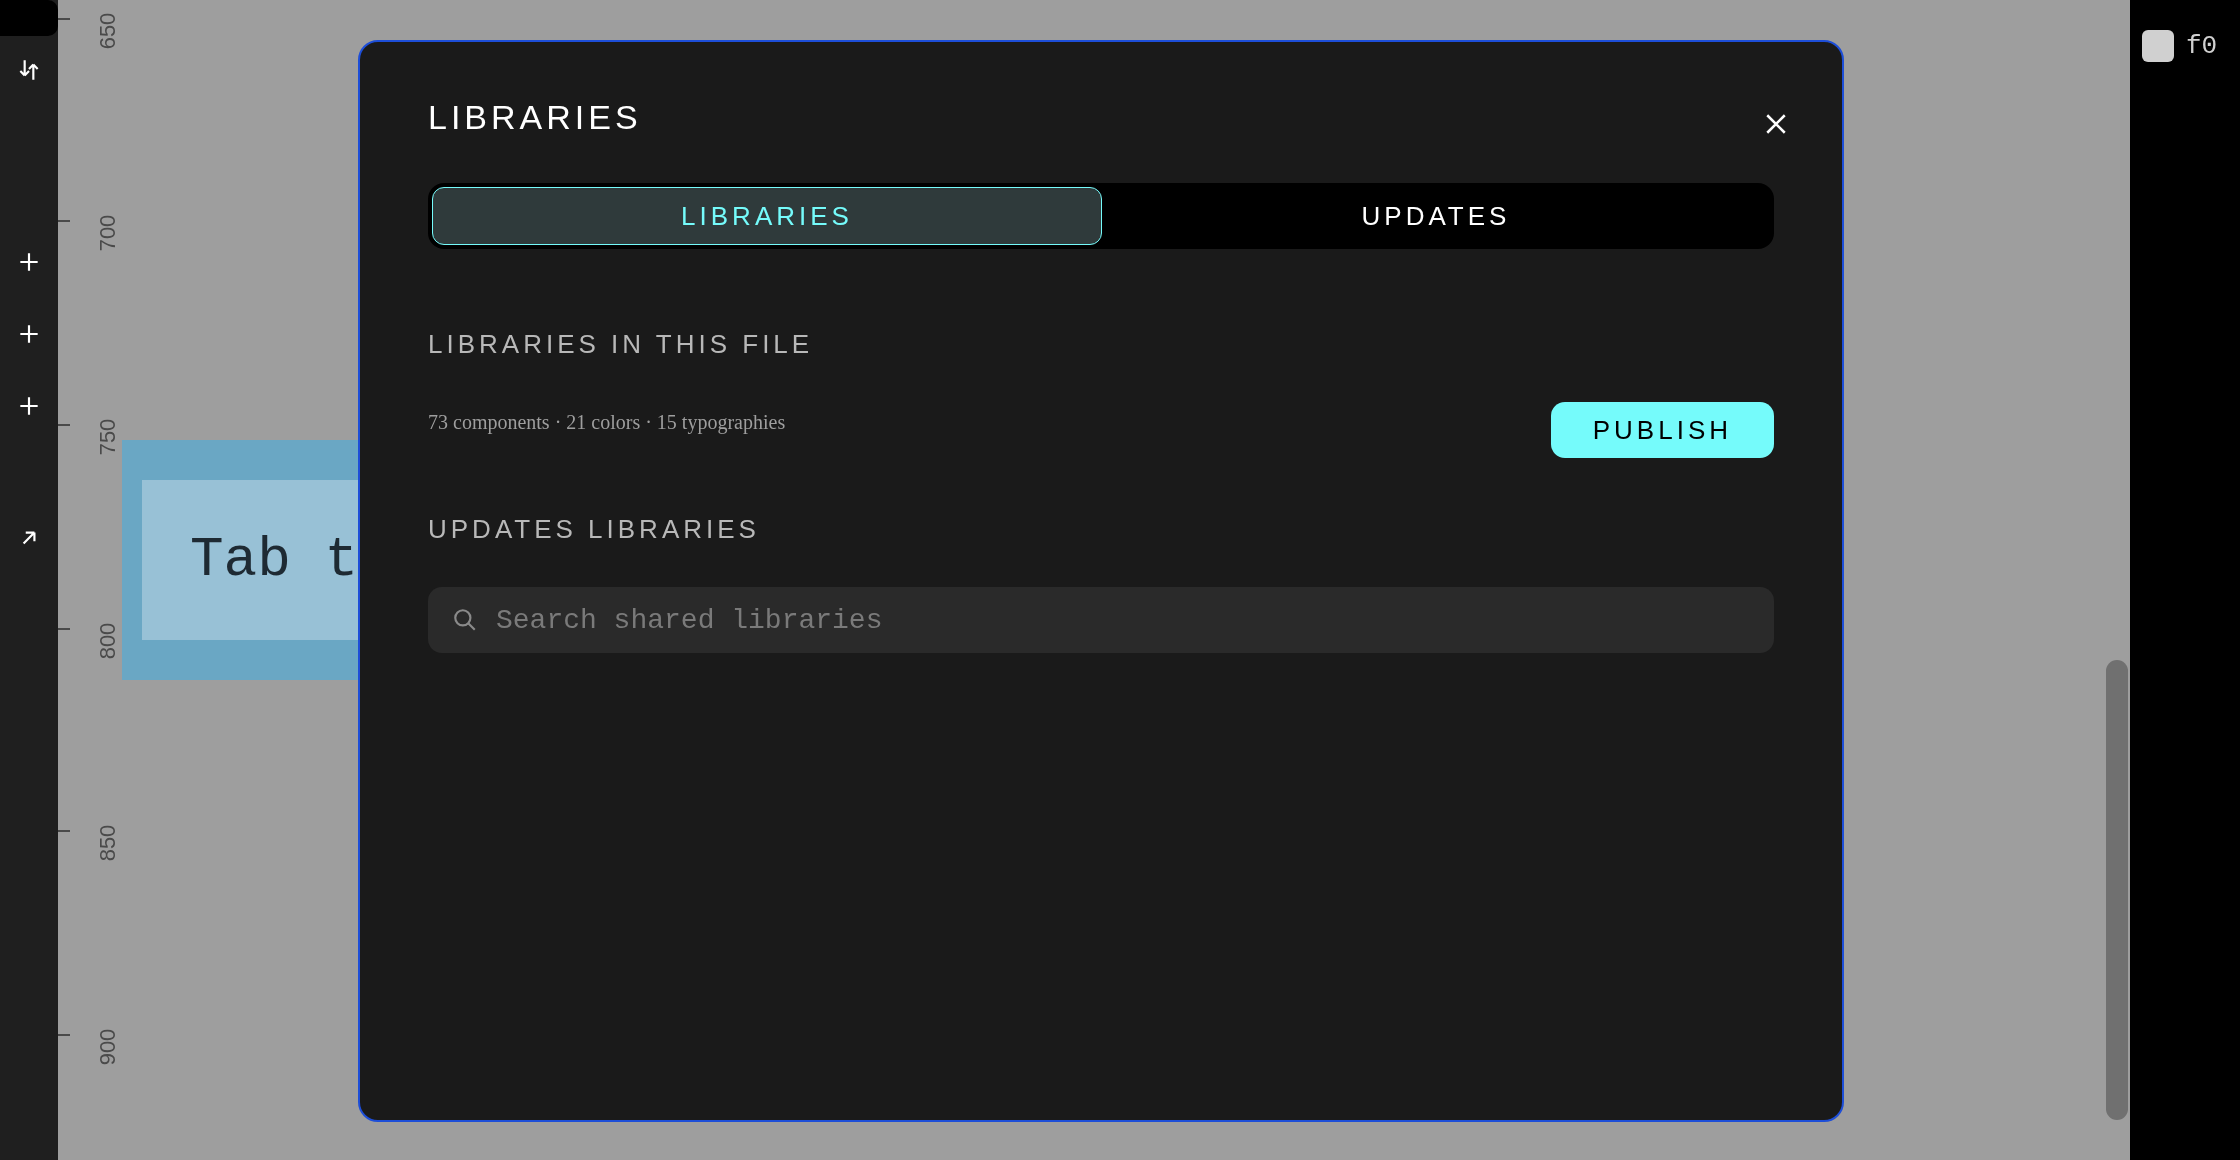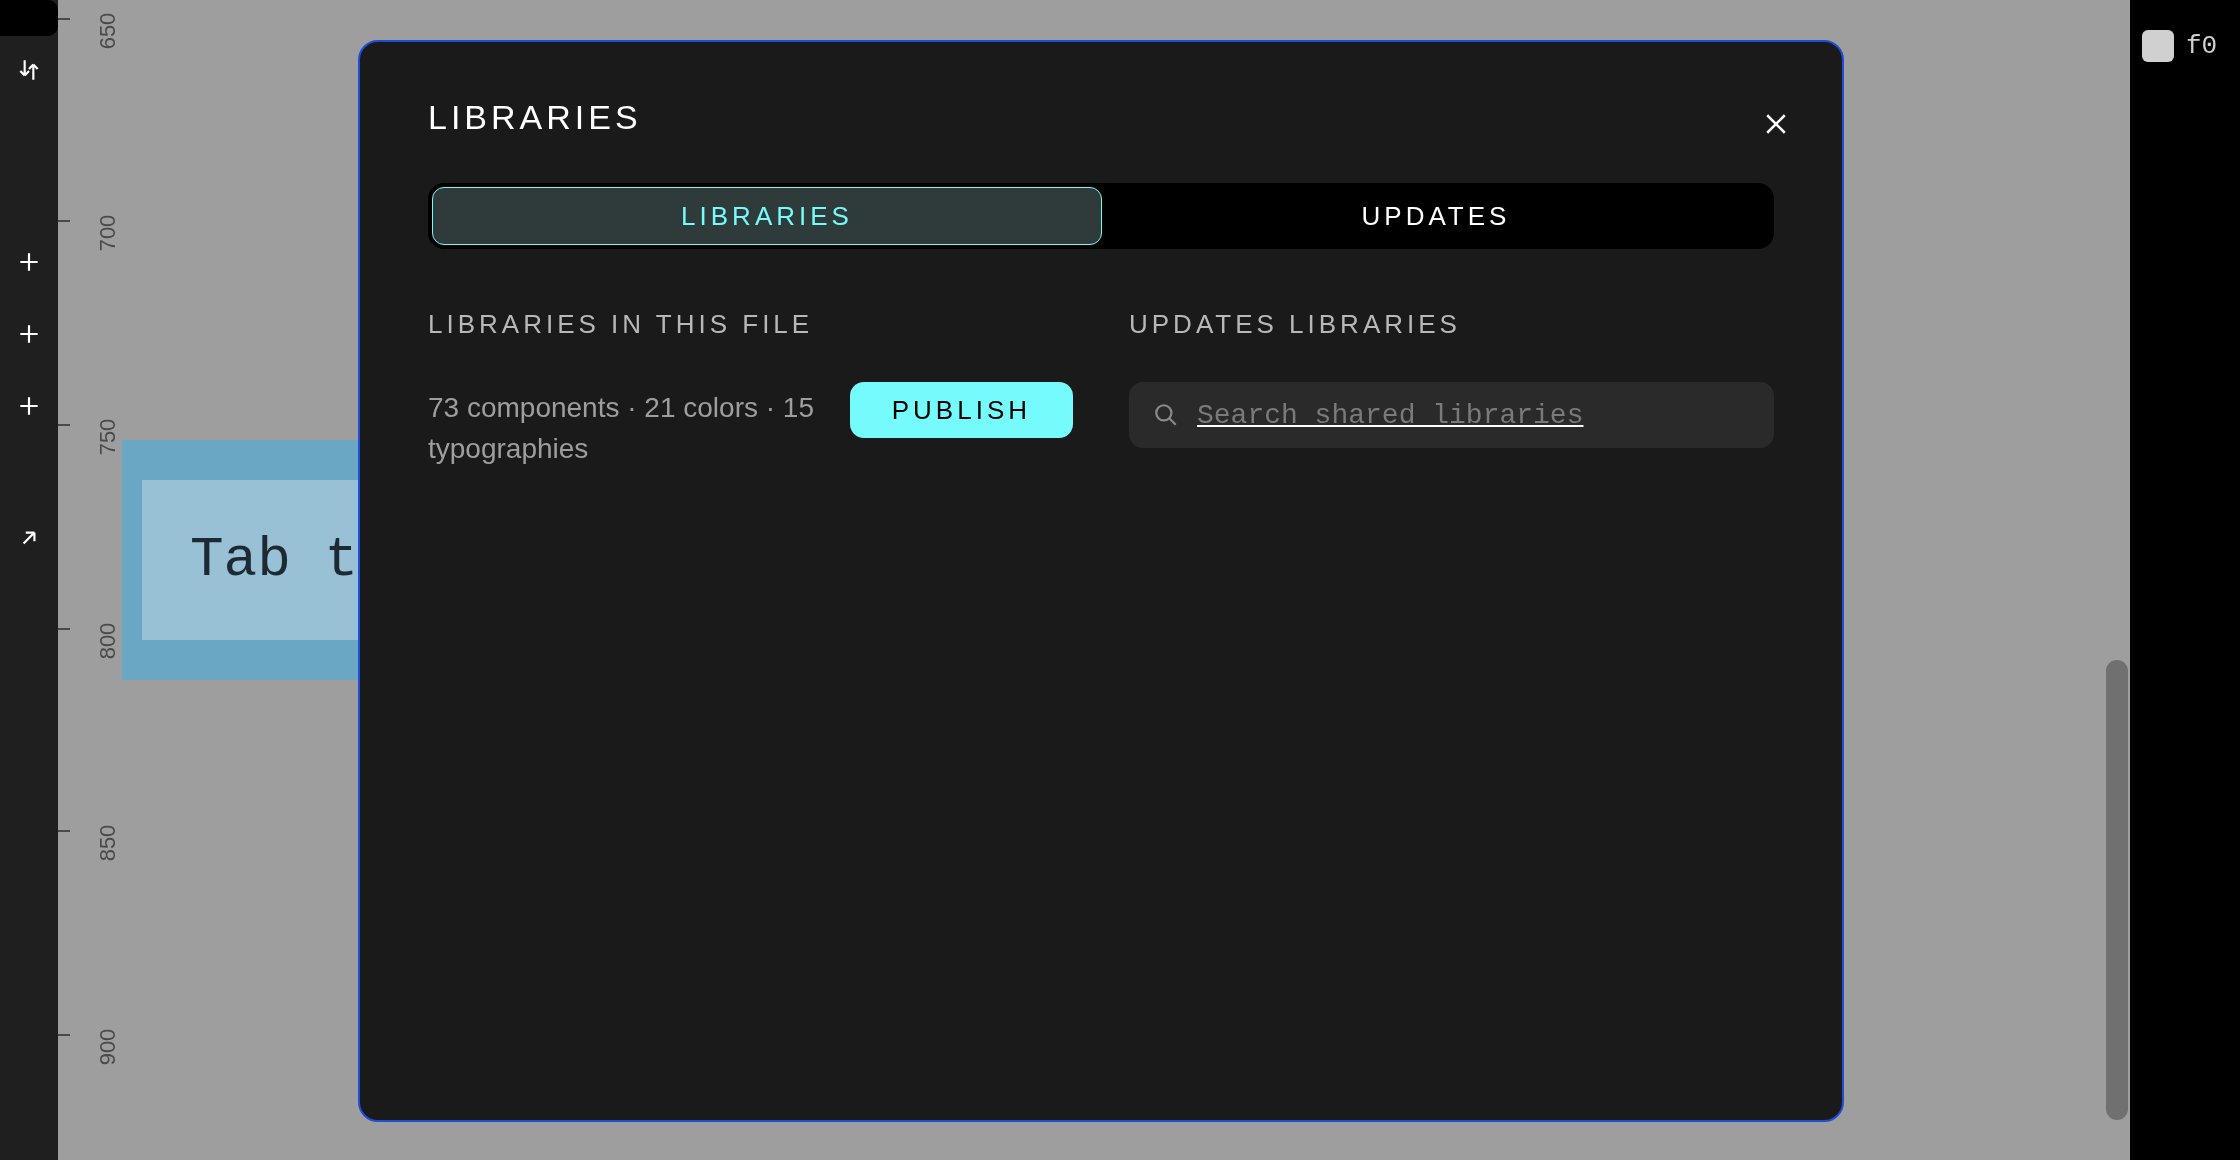--- a/index.html
+++ b/index.html
@@ -197,40 +197,41 @@
   .tab-switch .tab.selected {
     background: var(--tab-selected-bg);
     color: var(--accent-teal);
     border: 1px solid var(--accent-teal);
   }
   .tab-switch .tab:not(.selected) {
     color: var(--text-light);
   }
 
   .columns {
-    margin-top: 60px;
+    margin-top: 80px;
     display:flex;
     gap: 56px;
+    flex-direction: column;
   }
   .col { flex:1; }
   .section-heading {
     font-size: 26px;
     letter-spacing: 4px;
     color: var(--text-heading);
   }
 
   .file-lib-row {
     margin-top: 42px;
     display:flex;
     justify-content: space-between;
     align-items: flex-start;
     gap: 24px;
   }
   .lib-name { font-size: 30px; color:#fff; font-family: "Courier New", monospace; }
-  .lib-stats { font-size: 28px; color: var(--text-muted); margin-top:6px; max-width: 420px; line-height:1.45; font-family: Liberation Sans, sans-serif;}
+  .lib-stats { font-size: 20px; color: var(--text-muted); margin-top:6px; max-width: 420px; line-height:1.45; font-family: Liberation Serif, serif;}
   .publish-btn {
     background: var(--accent-teal);
     color: #000;
     border: none;
     border-radius: 14px;
     height: 56px;
     padding: 0 42px;
     font-size: 26px;
     letter-spacing: 4px;
     font-weight: 500;
@@ -239,21 +240,20 @@
 
   .search-box {
     margin-top: 42px;
     width: 100%;
     height: 66px;
     background: var(--input-bg);
     border-radius: 14px;
     display:flex; align-items:center;
     padding: 0 24px;
     gap: 16px;
-    text-decoration: underline;
   }
   .search-box svg { width:26px; height:26px; stroke:#8a8a8a; fill:none; stroke-width:2; }
   .search-box input {
     flex:1;
     background: transparent;
     border: none;
     outline: none;
     color: #fff;
     font-size: 28px;
     font-family: "Courier New", monospace;

